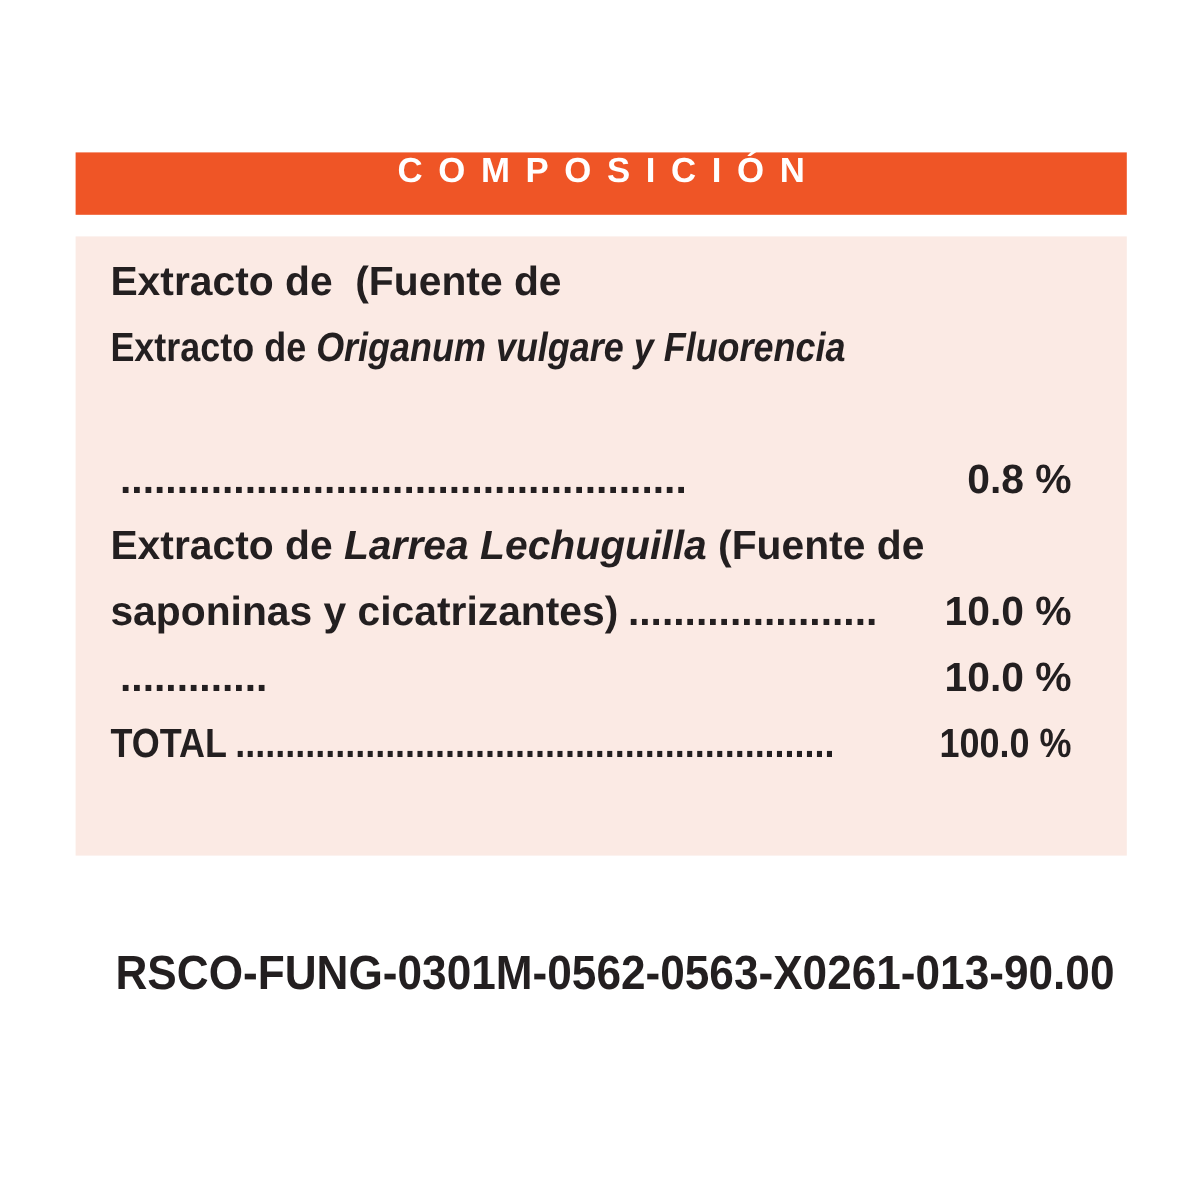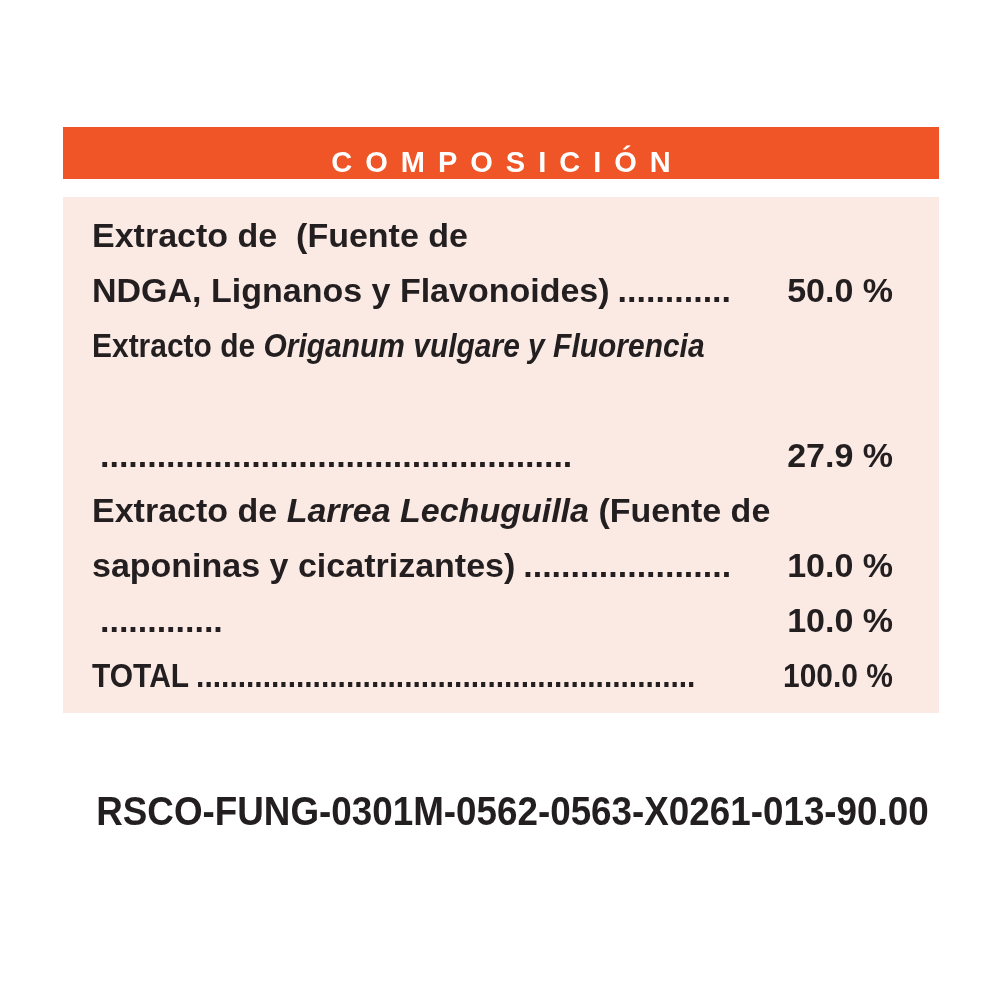--- a/index.html
+++ b/index.html
@@ -6,21 +6,21 @@
   .canvas{
     position:relative;
     width:1000px;height:1000px;
     background:var(--paper,#ffffff);
     font-family:"Liberation Sans","DejaVu Sans",sans-serif;
     overflow:hidden;
   }
   .header-bar{
     position:absolute;left:63px;top:127px;width:876px;height:52px;
     background:var(--orange,#EF5526);
-    display:flex;align-items:flex-end;justify-content:center;
+    display:flex;align-items:flex-start;justify-content:center;
   }
   .header-title{
     color:var(--title-ink,#ffffff);
     font-size:29px;font-weight:700;
     letter-spacing:13px;
     padding-left:13px; 
     white-space:nowrap;
   }
   .comp-box{
     position:absolute;left:63px;top:197px;width:876px;height:516px;
@@ -66,34 +66,29 @@
   <div class="header-bar">
     <span class="header-title">COMPOSICIÓN</span>
   </div>
 
   <div class="comp-box" id="comp-box">
 
   <div class="row">
         <span class="seg">Extracto de </span>
         <span class="seg"> (Fuente de</span>
       </div>
-      <div class="row">
-        <span class="seg">NDGA, Lignanos y Flavonoides)</span>
-        <span class="dots">............</span>
-        <span class="val">50.0 %</span>
-      </div>
       <div class="row condensed">
         <span class="seg">Extracto de </span>
         <span class="seg it">Origanum vulgare y Fluorencia</span>
       </div>
       <div class="row">
       </div>
       <div class="row">
         <span class="dots">..................................................</span>
-        <span class="val">27.9 %</span>
+        <span class="val">0.8 %</span>
       </div>
       <div class="row">
         <span class="seg">Extracto de </span>
         <span class="seg it">Larrea Lechuguilla</span>
         <span class="seg"> (Fuente de</span>
       </div>
       <div class="row">
         <span class="seg">saponinas y cicatrizantes)</span>
         <span class="dots">......................</span>
         <span class="val">10.0 %</span>

